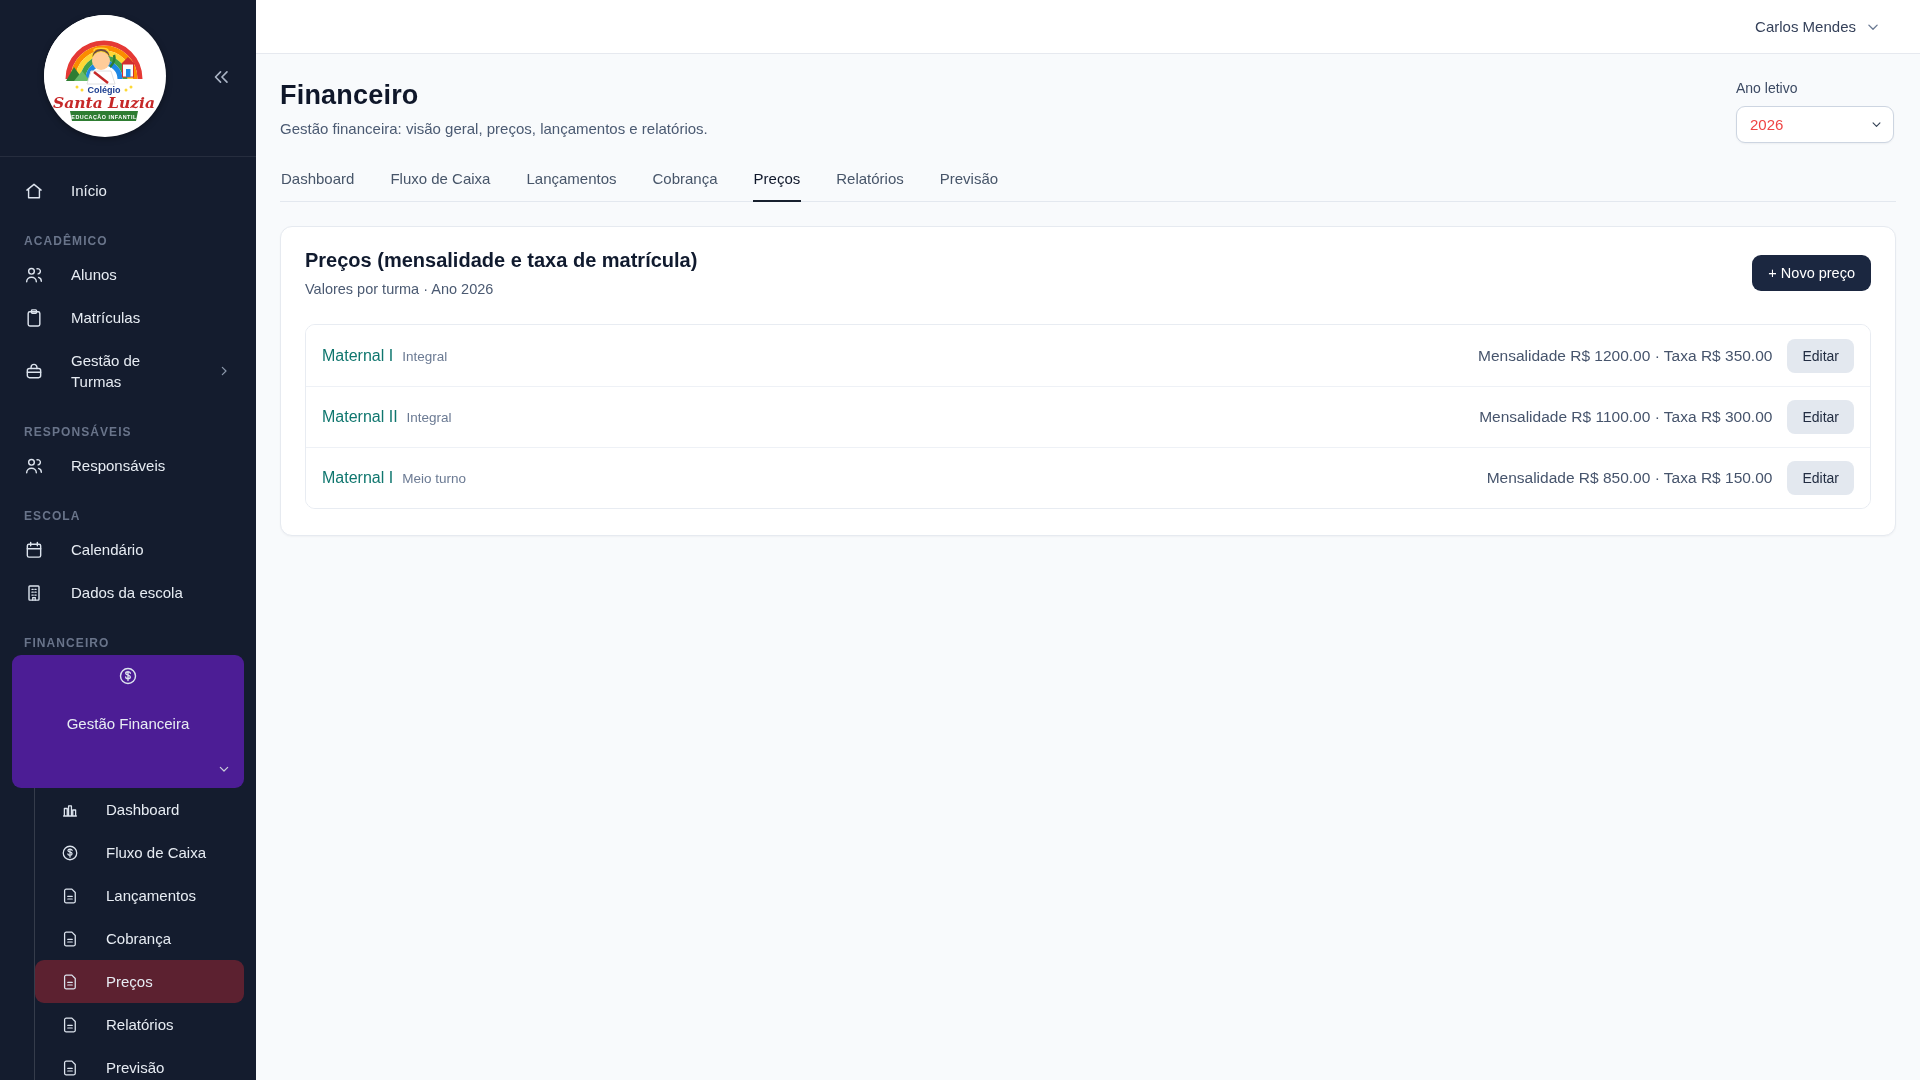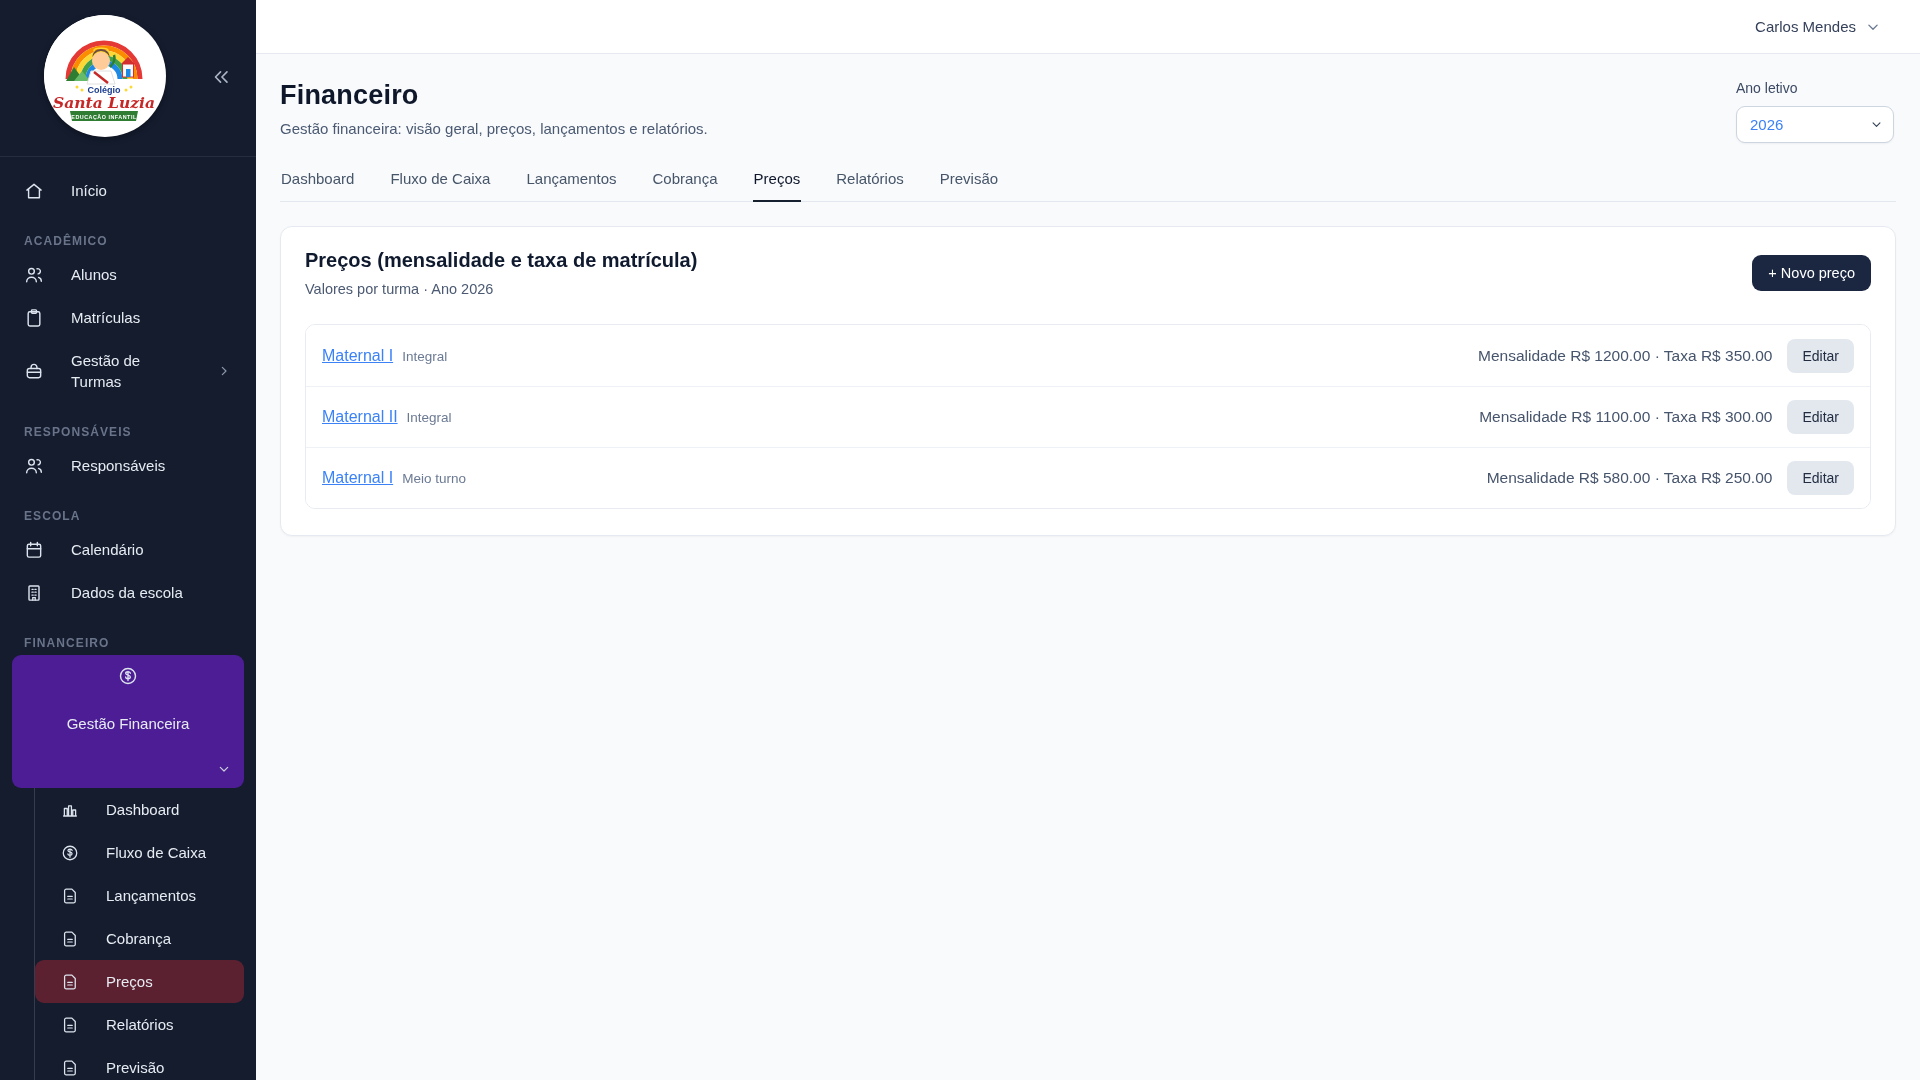--- a/index.html
+++ b/index.html
@@ -39,21 +39,21 @@
 
   
   .main { margin-left:256px; padding:26px 24px 0 24px; }
   .page-head { display:flex; justify-content:space-between; align-items:flex-start; }
   .page-title { font-size:27px; font-weight:bold; color:#0f172a; letter-spacing:.2px; }
   .page-sub { margin-top:9px; font-size:15px; color:#4b5a72; }
   .year-box { text-align:left; padding-right:2px; }
   .year-label { font-size:14px; color:#3c4a63; margin-bottom:10px; }
   .select-wrap { position:relative; width:158px; }
   .select-wrap select { width:158px; height:37px; border:1px solid #cdd5e1; border-radius:9px;
-    background:#fff; font-size:15px; color:#3b82f6; padding:0 30px 0 13px;
+    background:#fff; font-size:15px; color:#ef4444; padding:0 30px 0 13px;
     -webkit-appearance:none; appearance:none; font-family:"Liberation Sans",sans-serif; cursor:pointer;
     box-shadow:0 1px 2px rgba(16,24,40,.05); }
   .select-wrap .chev { position:absolute; right:10px; top:11px; color:#334155; pointer-events:none; }
 
   .tabs { margin-top:27px; display:flex; gap:34px; border-bottom:1px solid #e3e8ef; }
   .tab { font-size:15px; color:#475569; padding:0 1px 13px 1px; cursor:pointer;
     border-bottom:2px solid transparent; margin-bottom:-1px; }
   .tab.active { color:#0f172a; font-weight:500; border-bottom-color:#17202e; }
 
   
@@ -63,21 +63,21 @@
   .card-title { font-size:20px; font-weight:bold; color:#101a2e; }
   .card-sub { margin-top:9px; font-size:14.5px; color:#4b5a72; }
   .btn-primary { background:#1b2740; color:#fff; border:none; border-radius:9px;
     font-size:14.5px; padding:10px 16px; cursor:pointer; font-family:"Liberation Sans",sans-serif; }
 
   .price-list { margin-top:27px; border:1px solid #e8ecf2; border-radius:10px; overflow:hidden; background:#fff; }
   .price-row { display:flex; align-items:center; justify-content:space-between;
     height:61px; padding:0 16px; background:#fff; }
   .price-row + .price-row { border-top:1px solid #eef1f6; }
   .row-left { display:flex; align-items:baseline; gap:9px; }
-  .row-name { font-size:16px; color:#3b82f6; font-weight:500;text-decoration:underline; }
+  .row-name { font-size:16px; color:#0f766e; font-weight:500; }
   .row-variant { font-size:13.5px; color:#6b7a93; }
   .row-right { display:flex; align-items:center; gap:15px; }
   .row-pricing { font-size:15.5px; color:#46546c; }
   .btn-edit { background:#e3e8ef; color:#222d42; border:none; border-radius:8px;
     font-size:14px; padding:9px 15px; cursor:pointer; font-family:"Liberation Sans",sans-serif; }
 
   svg { display:block; }
 </style>
 </head>
 <body>
@@ -390,19 +390,19 @@
           <span class="row-pricing">Mensalidade R$ 1100.00 · Taxa R$ 300.00</span>
           <button class="btn-edit">Editar</button>
         </div>
       </div>
       <div class="price-row">
         <div class="row-left">
           <span class="row-name">Maternal I</span>
           <span class="row-variant">Meio turno</span>
         </div>
         <div class="row-right">
-          <span class="row-pricing">Mensalidade R$ 580.00 · Taxa R$ 250.00</span>
+          <span class="row-pricing">Mensalidade R$ 850.00 · Taxa R$ 150.00</span>
           <button class="btn-edit">Editar</button>
         </div>
       </div>
     </div>
   </section>
 </main>
 
 </body></html>

